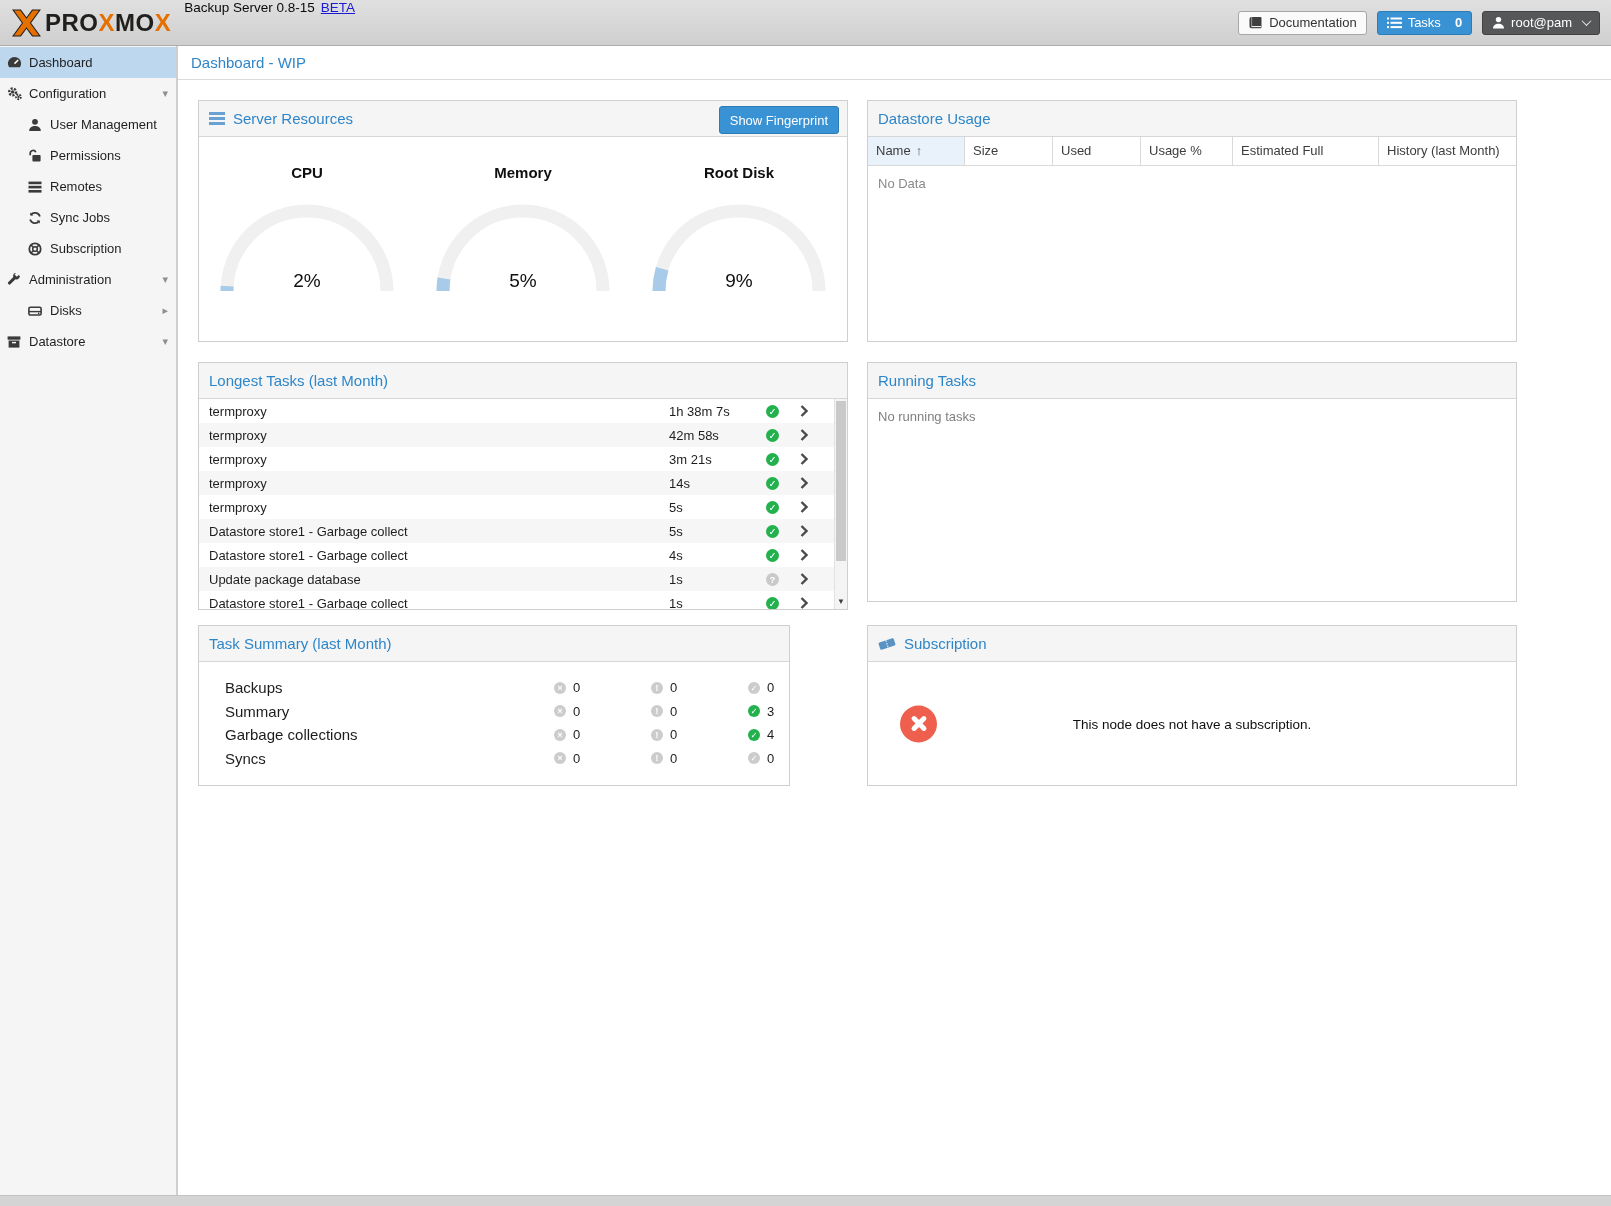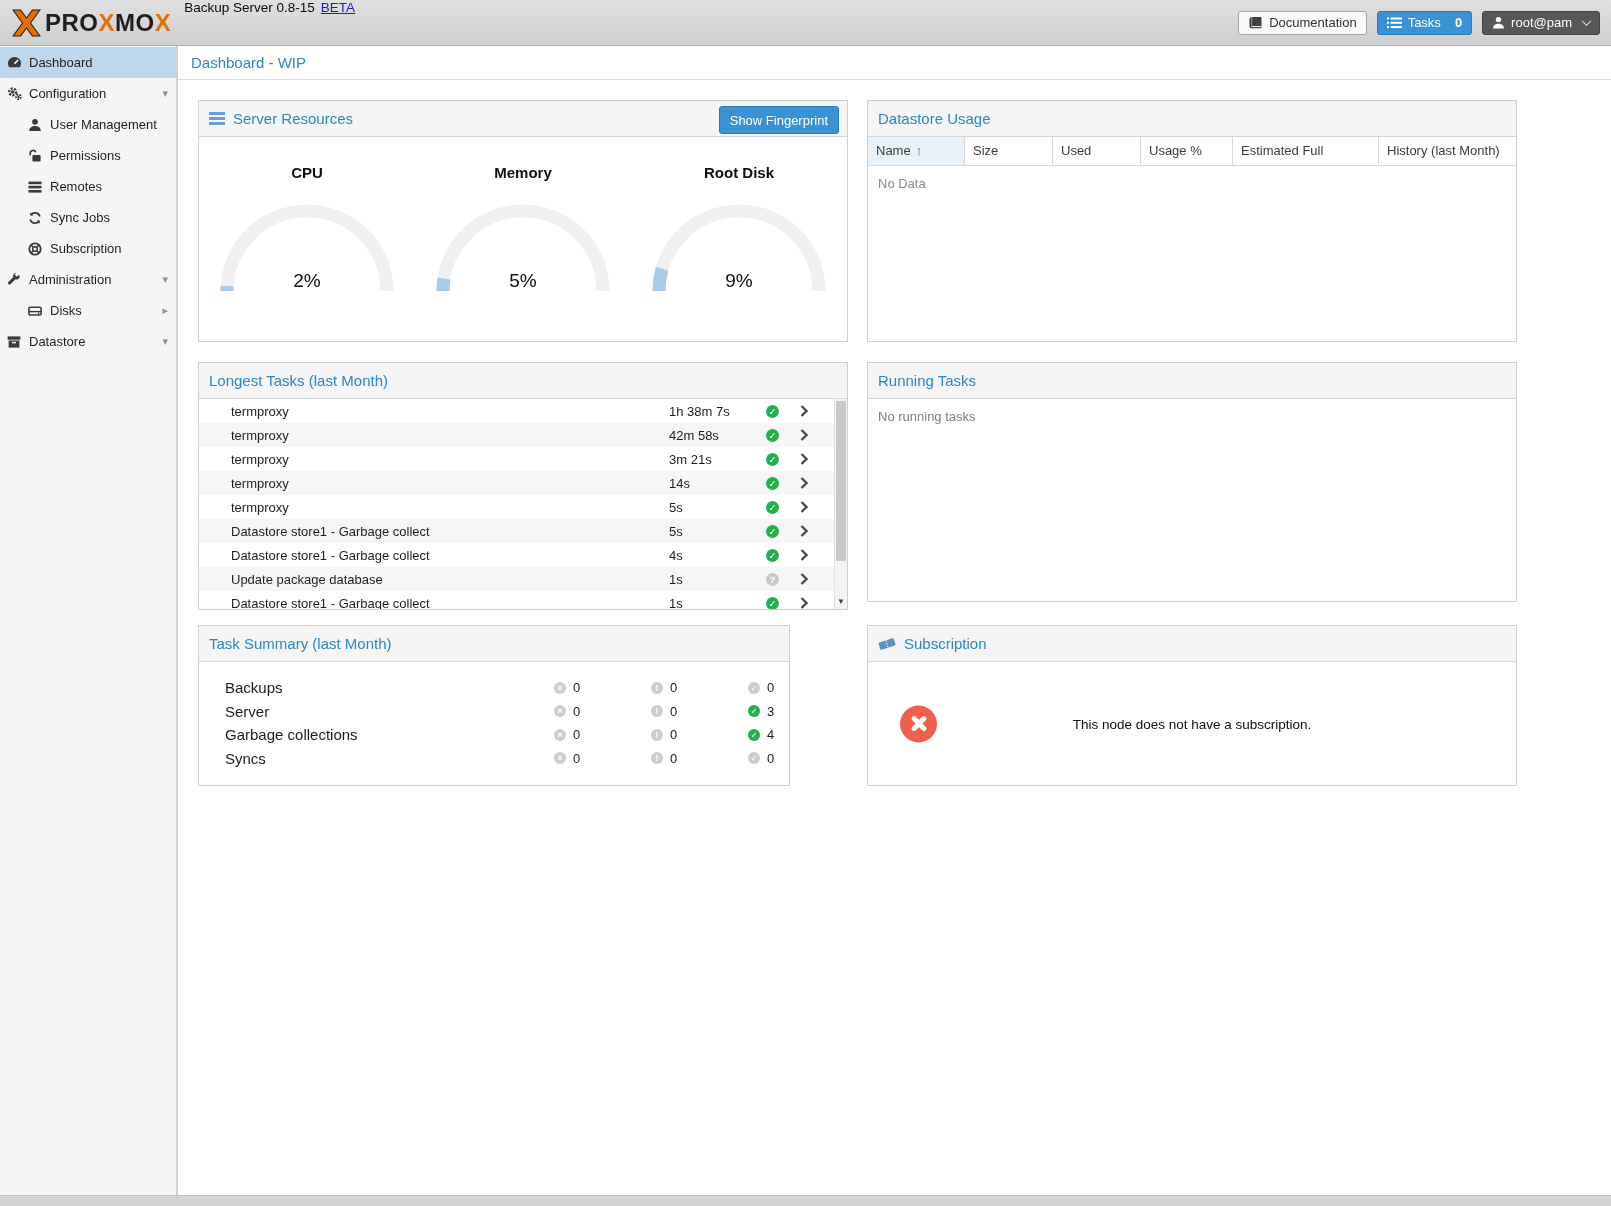--- a/index.html
+++ b/index.html
@@ -68,21 +68,21 @@
     font-size:13px; color:#3c3c3c; white-space:nowrap; overflow:hidden; cursor:pointer; }
   .dt-cell.sorted { background:#e9f1fa; }
   .dt-cell:last-child { border-right:none; flex:1; }
   .c-name{width:97px;} .c-size{width:88px;} .c-used{width:88px;} .c-usage{width:92px;} .c-est{width:146px;}
   .sort-arrow { margin-left:5px; color:#555; }
   .no-data { padding:10px; color:#8a8a8a; }
   
   .lt-list { position:absolute; inset:0; overflow:hidden; }
   .lt-row { height:24px; display:flex; align-items:center; position:relative; padding-left:10px; box-sizing:border-box; cursor:pointer; }
   .lt-row:nth-child(even) { background:#f6f6f6; }
-  .lt-name { font-size:13px; color:#1e1e1e;margin-left:22px; }
+  .lt-name { font-size:13px; color:#1e1e1e; }
   .lt-dur { position:absolute; left:470px; font-size:13px; color:#1e1e1e; }
   .st-circle { position:absolute; left:567px; width:13px; height:13px; border-radius:50%;
     color:#fff; font-size:9.5px; font-weight:bold; text-align:center; line-height:13px; background:#c9c9c9; }
   .st-circle.st-ok { background:var(--c-green,#23b14e); }
   .st-circle.st-ok::after { content:"\2713"; }
   .st-circle.st-unknown { background:#c9c9c9; }
   .st-circle.st-unknown::after { content:"?"; }
   .lt-go { position:absolute; left:601px; top:50%; transform:translateY(-50%); display:flex; cursor:pointer; }
   .scrollbar { position:absolute; top:0; right:0; bottom:0; width:13px; box-sizing:border-box;
     background:#f4f4f4; border-left:1px solid #e2e2e2; cursor:pointer; }
@@ -473,21 +473,21 @@
         <span class="ts-cell ts-warn">
             <span class="sum-ic ic-warn"></span>
             <span>0</span>
           </span>
         <span class="ts-cell ts-ok">
             <span class="sum-ic ic-ok"></span>
             <span>0</span>
           </span>
       </div>
       <div class="ts-row">
-        <span class="ts-label">Server</span>
+        <span class="ts-label">Summary</span>
         <span class="ts-cell ts-err">
             <span class="sum-ic ic-x"></span>
             <span>0</span>
           </span>
         <span class="ts-cell ts-warn">
             <span class="sum-ic ic-warn"></span>
             <span>0</span>
           </span>
         <span class="ts-cell ts-ok">
             <span class="sum-ic ic-ok on"></span>

